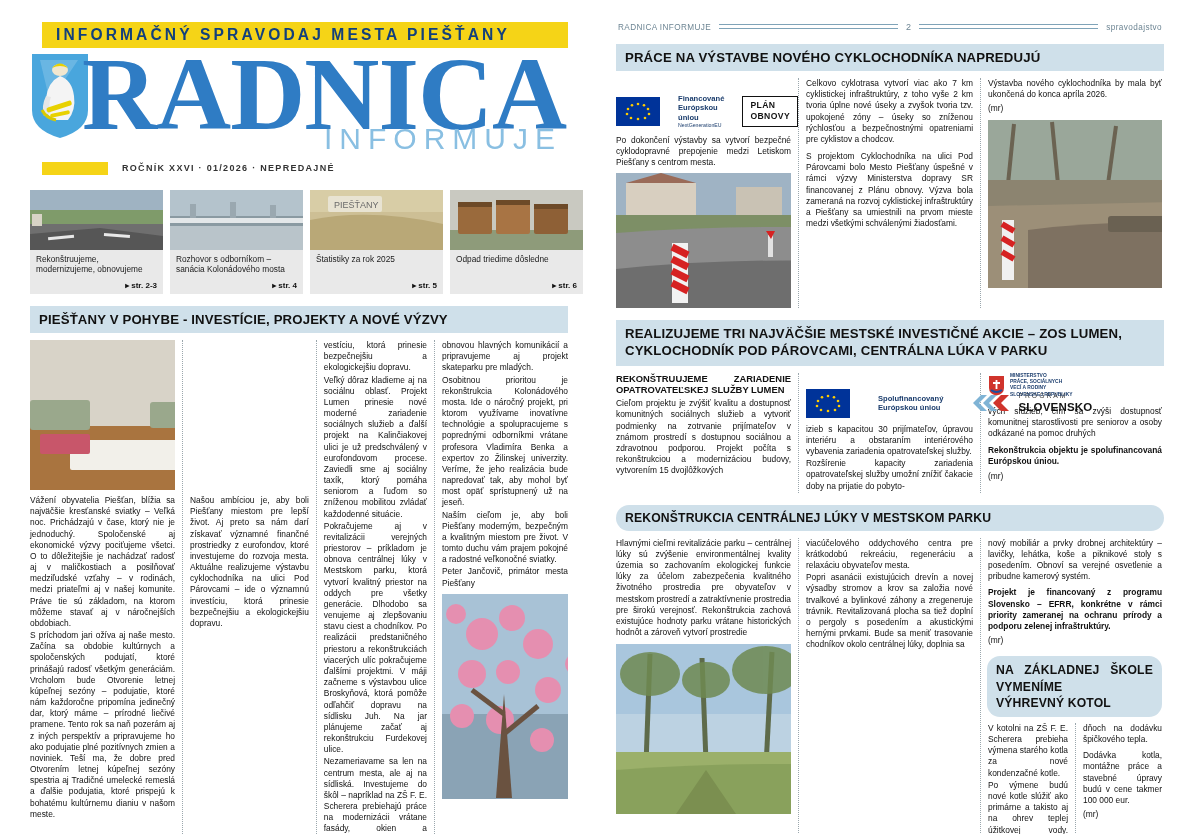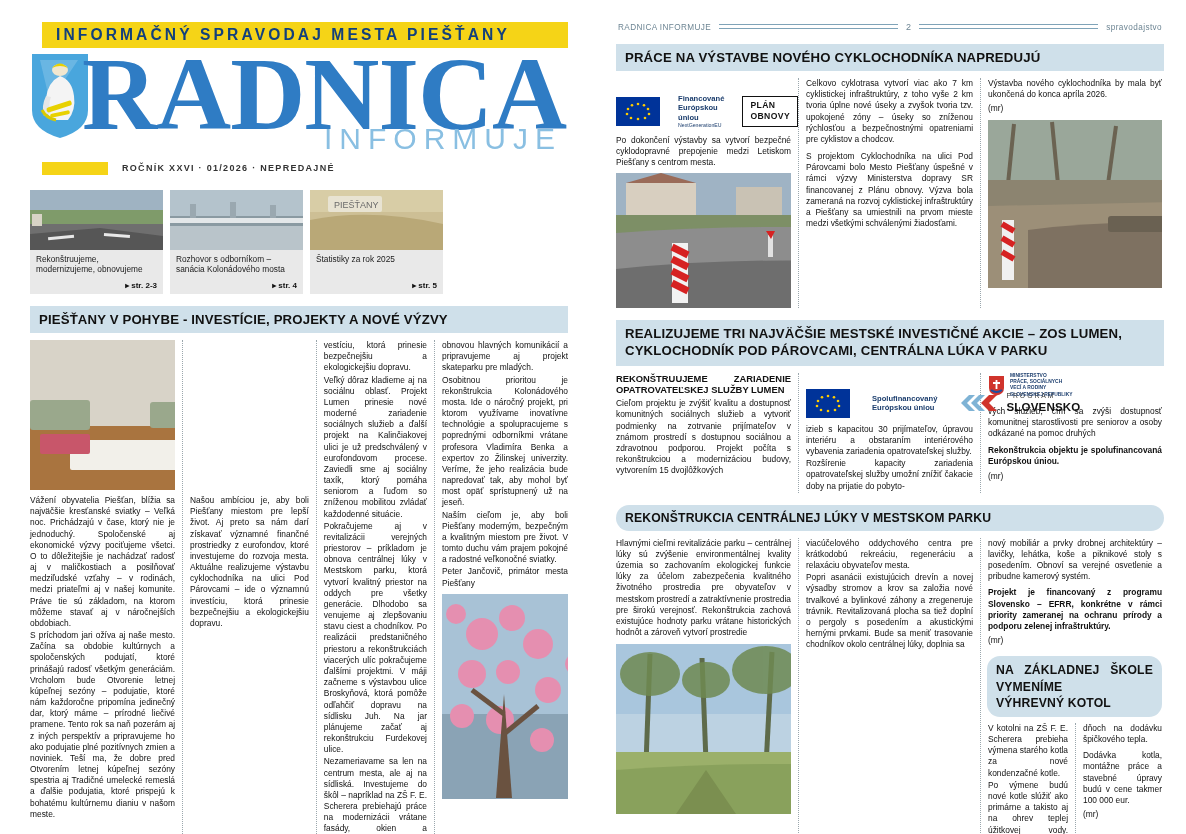--- a/index.html
+++ b/index.html
@@ -218,20 +218,38 @@
             <rect x="18" y="6" width="54" height="16" rx="2" fill="#e8e3d2"></rect>
             <text x="24" y="18" font-size="9" fill="#6a6a6a" font-family="sans-serif">PIEŠŤANY</text>
           </svg>
         </div>
         <div class="teaser-cap">
           <span>Štatistiky za rok 2025</span>
           <span class="teaser-page">str. 5</span>
         </div>
       </div>
 
+      <div class="teaser">
+        <div class="teaser-photo">
+          <svg width="133" height="60" viewBox="0 0 133 60" preserveAspectRatio="none">
+            <rect width="133" height="60" fill="#c9c9c1"></rect>
+            <rect y="40" width="133" height="20" fill="#8e9b7a"></rect>
+            <rect x="8" y="14" width="34" height="30" rx="2" fill="#9a6a3c"></rect>
+            <rect x="46" y="12" width="34" height="32" rx="2" fill="#a87444"></rect>
+            <rect x="84" y="16" width="34" height="28" rx="2" fill="#8e6036"></rect>
+            <rect x="8" y="12" width="34" height="5" fill="#6d4a28"></rect>
+            <rect x="46" y="10" width="34" height="5" fill="#6d4a28"></rect>
+            <rect x="84" y="14" width="34" height="5" fill="#6d4a28"></rect>
+          </svg>
+        </div>
+        <div class="teaser-cap">
+          <span>Odpad triedime dôsledne</span>
+          <span class="teaser-page">str. 6</span>
+        </div>
+      </div>
     </div>
 
     <div class="hl">PIEŠŤANY V POHYBE - INVESTÍCIE, PROJEKTY A NOVÉ VÝZVY</div>
 
     <div class="cols">
 
       <div class="col pad-r" style="width:152px">
         <div class="photo photo-office">
           <svg width="300" height="150" viewBox="0 0 300 150" preserveAspectRatio="none">
             <rect width="300" height="150" fill="#cfc9bd"></rect>
@@ -397,21 +415,21 @@
     <div class="hl two">REALIZUJEME TRI NAJVÄČŠIE MESTSKÉ INVESTIČNÉ AKCIE – ZOS LUMEN, CYKLOCHODNÍK POD PÁROVCAMI, CENTRÁLNA LÚKA V PARKU</div>
 
     <div class="cols">
 
       <div class="col pad-r" style="width:182px">
         <div class="sub-hl">REKONŠTRUUJEME ZARIADENIE OPATROVATEĽSKEJ SLUŽBY LUMEN</div>
         <p>Cieľom projektu je zvýšiť kvalitu a dostupnosť komunitných sociálnych služieb a vytvoriť podmienky na zotrvanie prijímateľov v známom prostredí s dostupnou sociálnou a zdravotnou podporou. Projekt počíta s rekonštrukciou a modernizáciou budovy, vytvorením 15 dvojlôžkových</p>
       </div>
 
       <div class="col rule pad-l pad-r" style="width:182px">
-        <div class="logobar" style="gap:22px;margin-bottom:6px">
+        <div class="logobar" style="gap:28px;margin-bottom:6px">
           <div class="eu-flag">
             <svg width="44" height="29" viewBox="0 0 44 29">
               <rect width="44" height="29" fill="#003399"></rect>
               <g fill="#ffcc00">
                 <circle cx="22" cy="7" r="1.3"></circle>
                   <circle cx="28" cy="8.2" r="1.3"></circle>
                 <circle cx="32" cy="12" r="1.3"></circle>
                   <circle cx="33" cy="17" r="1.3"></circle>
                 <circle cx="29" cy="21" r="1.3"></circle>
                   <circle cx="22" cy="22" r="1.3"></circle>

